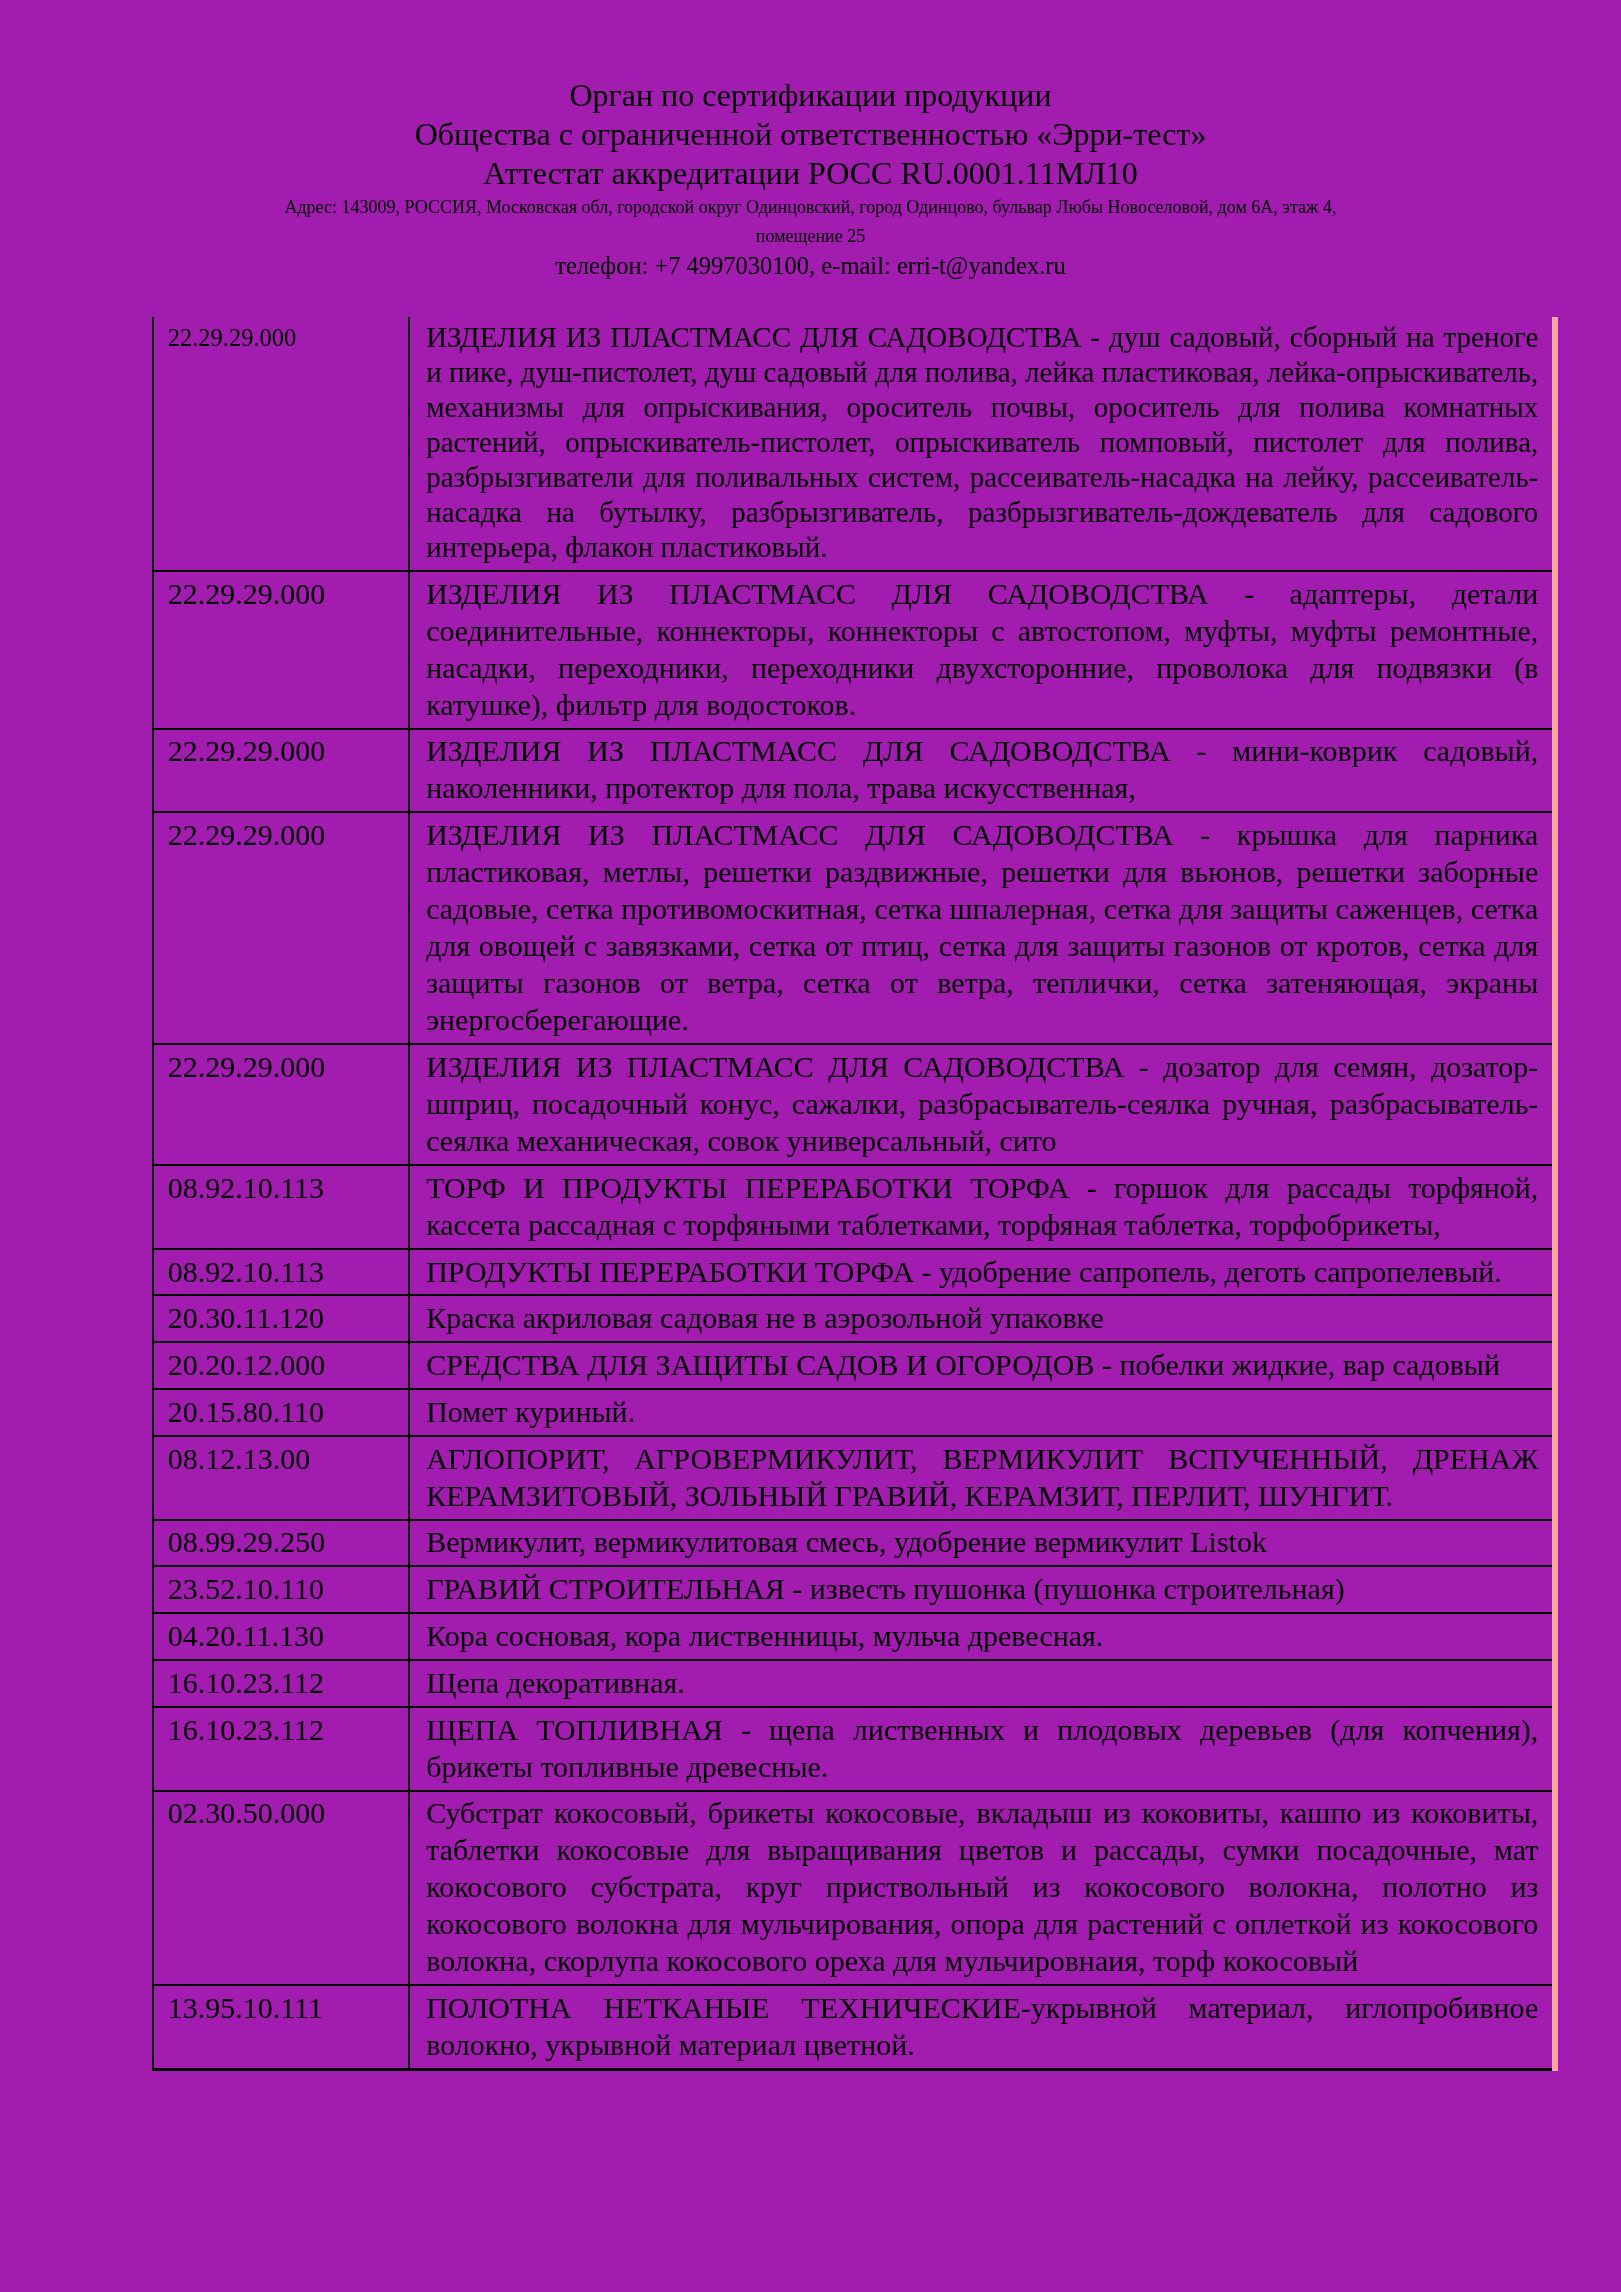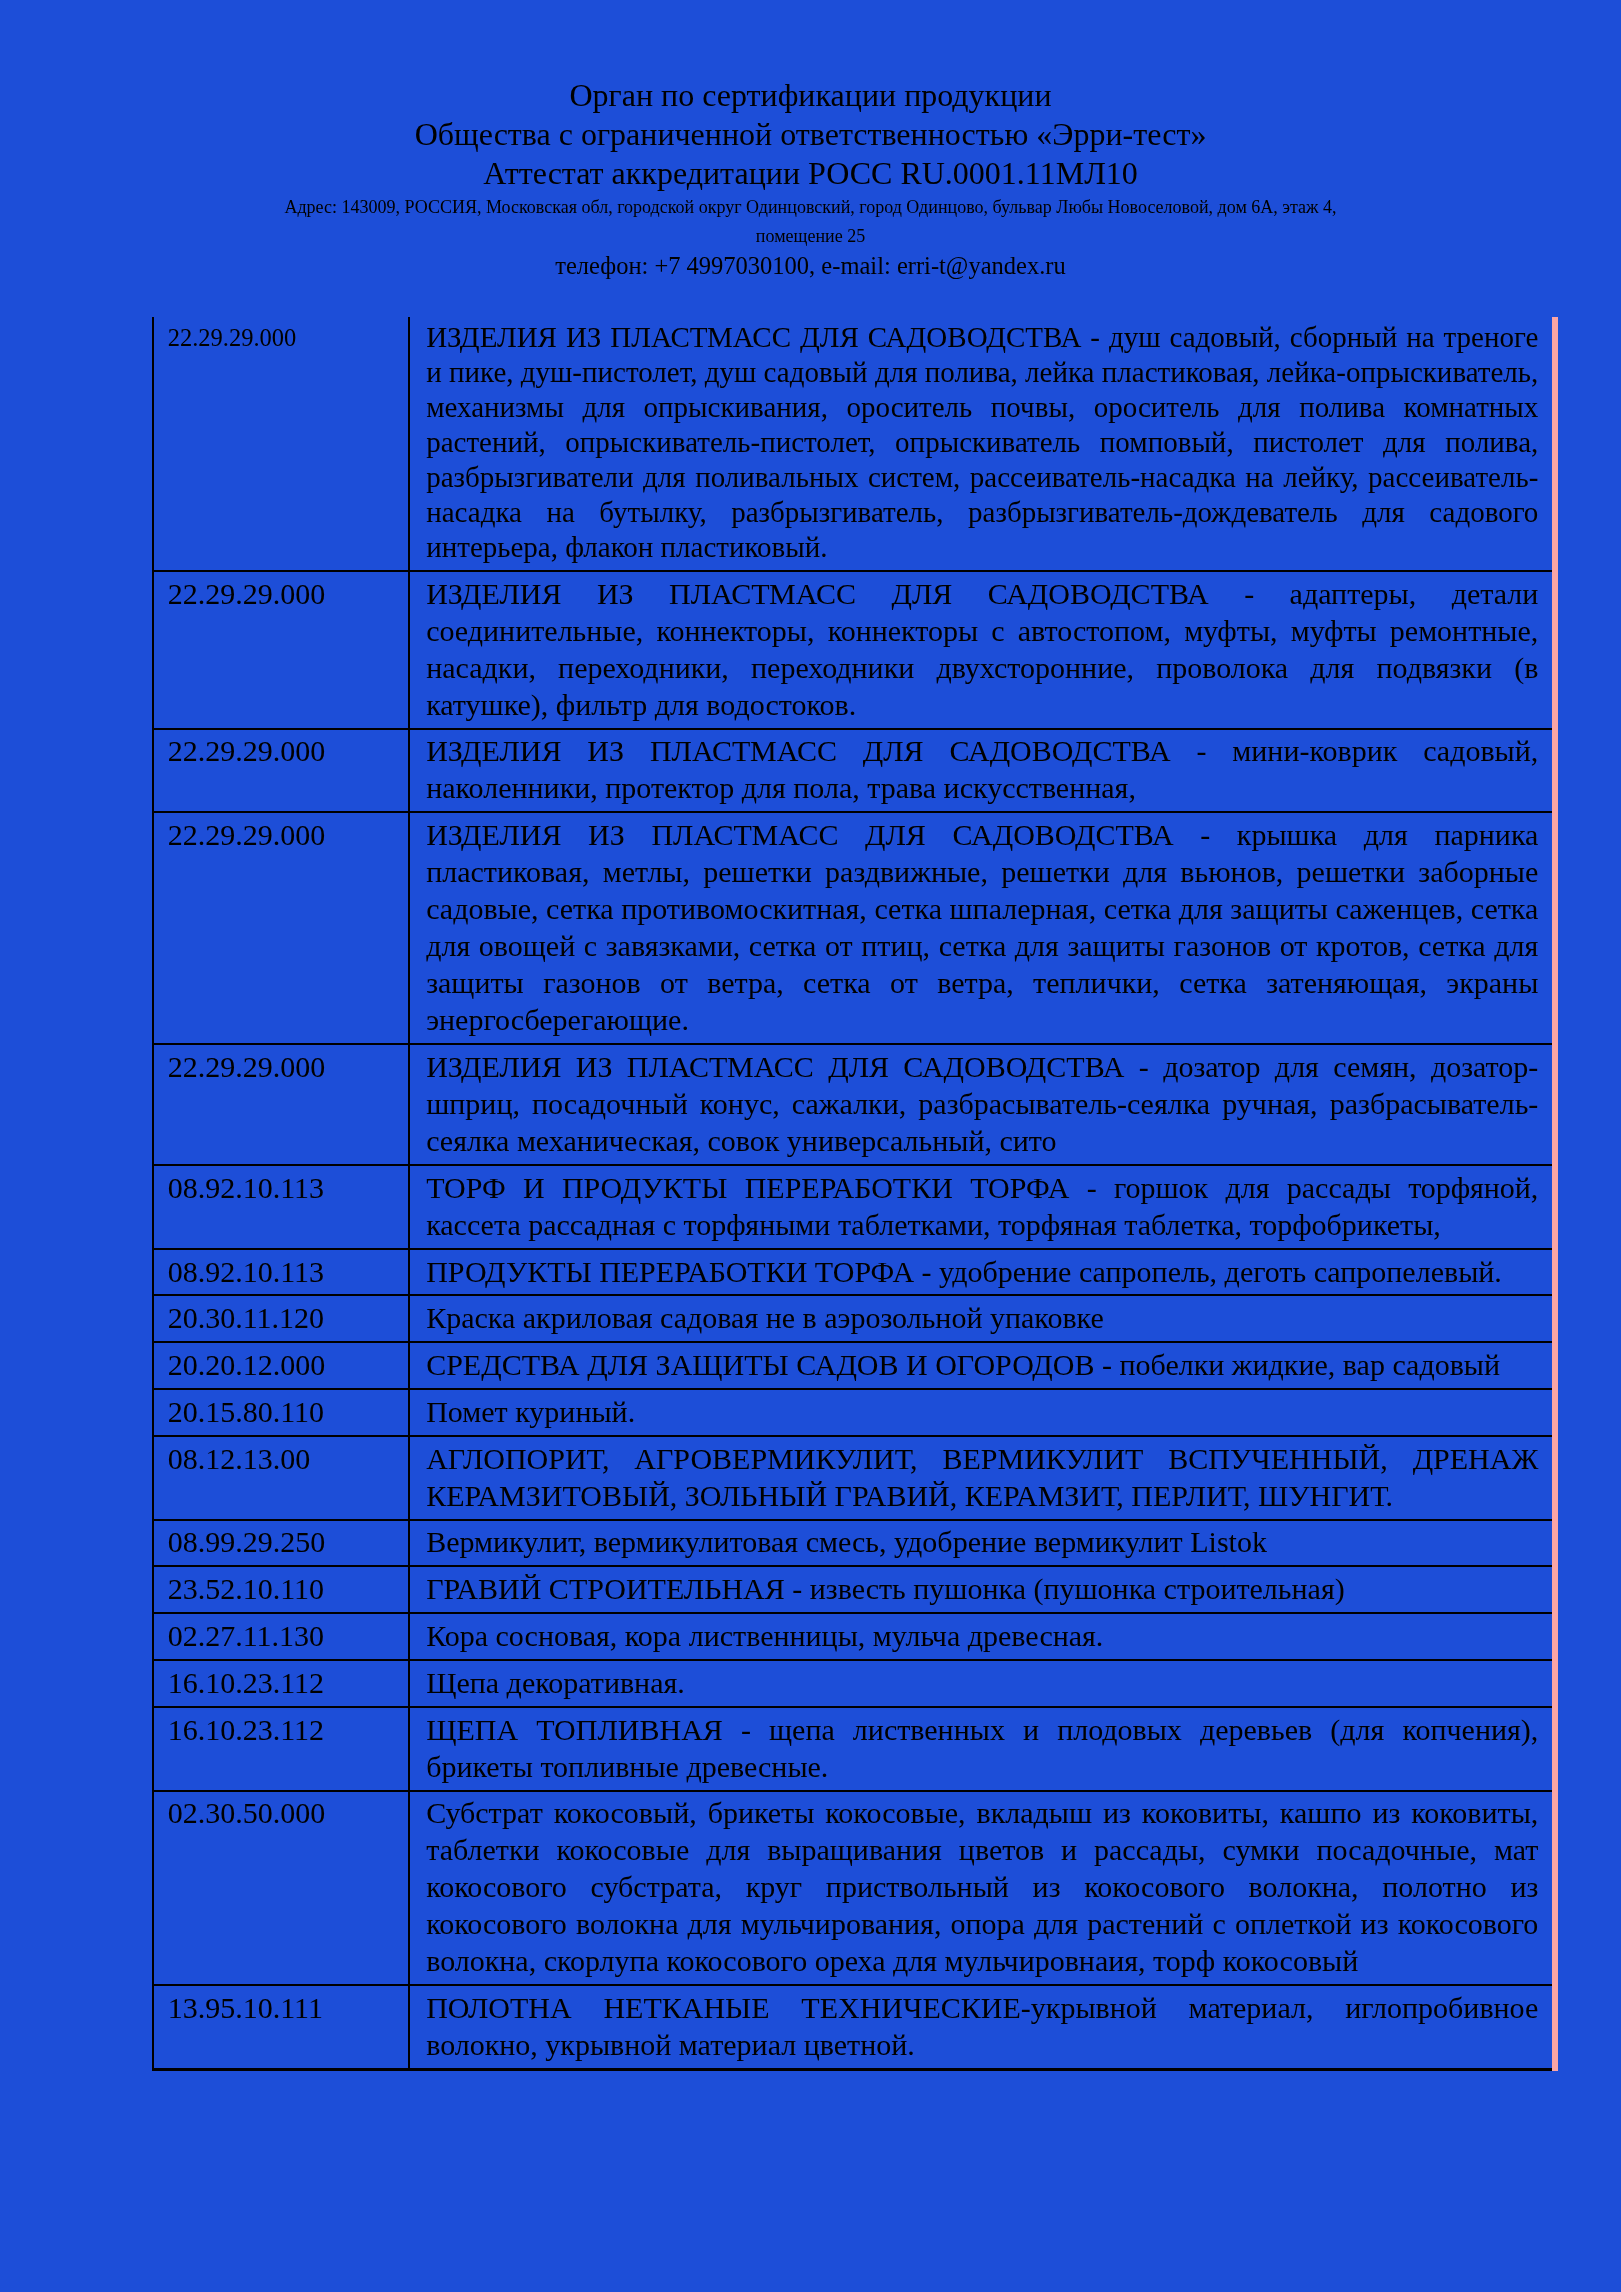--- a/index.html
+++ b/index.html
@@ -4,21 +4,21 @@
 <style>
   html, body {
     margin: 0;
     padding: 0;
     background: #ffffff;
   }
   .page {
     position: relative;
     width: 1621px;
     height: 2293px;
-    background: #1d4ed8;
+    background: #a21caf;
     color: #000000;
     font-family: "Liberation Serif", "DejaVu Serif", serif;
     overflow: hidden;
   }
   
   .letterhead {
     padding-top: 76px;
     text-align: center;
   }
   .title-line {
@@ -138,21 +138,21 @@
         </tr>
         <tr>
           <td class="code">08.99.29.250</td>
           <td class="desc">Вермикулит, вермикулитовая смесь, удобрение вермикулит Listok</td>
         </tr>
         <tr>
           <td class="code">23.52.10.110</td>
           <td class="desc">ГРАВИЙ СТРОИТЕЛЬНАЯ - известь пушонка (пушонка строительная)</td>
         </tr>
         <tr>
-          <td class="code">02.27.11.130</td>
+          <td class="code">04.20.11.130</td>
           <td class="desc">Кора сосновая, кора лиственницы, мульча древесная.</td>
         </tr>
         <tr>
           <td class="code">16.10.23.112</td>
           <td class="desc">Щепа декоративная.</td>
         </tr>
         <tr>
           <td class="code">16.10.23.112</td>
           <td class="desc">ЩЕПА ТОПЛИВНАЯ - щепа лиственных и плодовых деревьев (для копчения), брикеты топливные древесные.</td>
         </tr>

